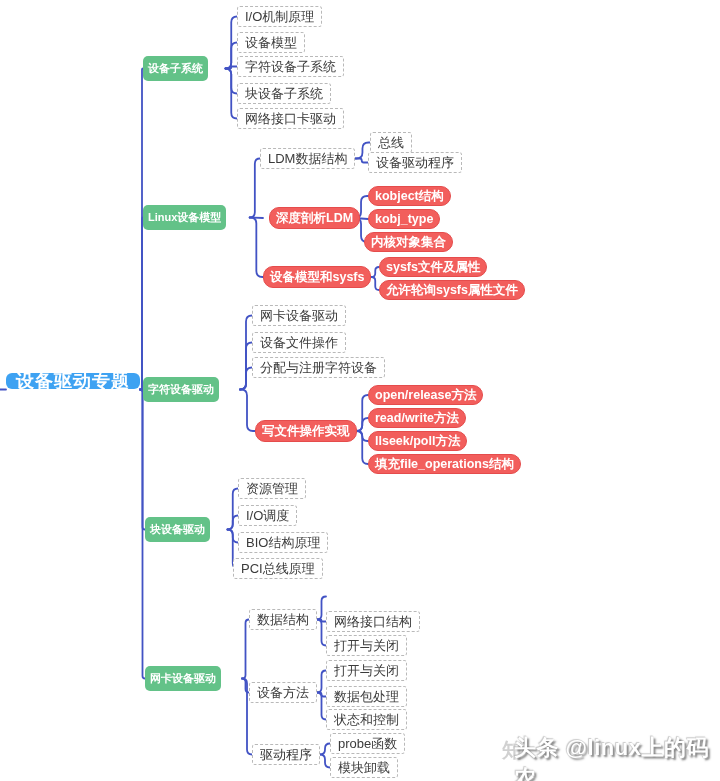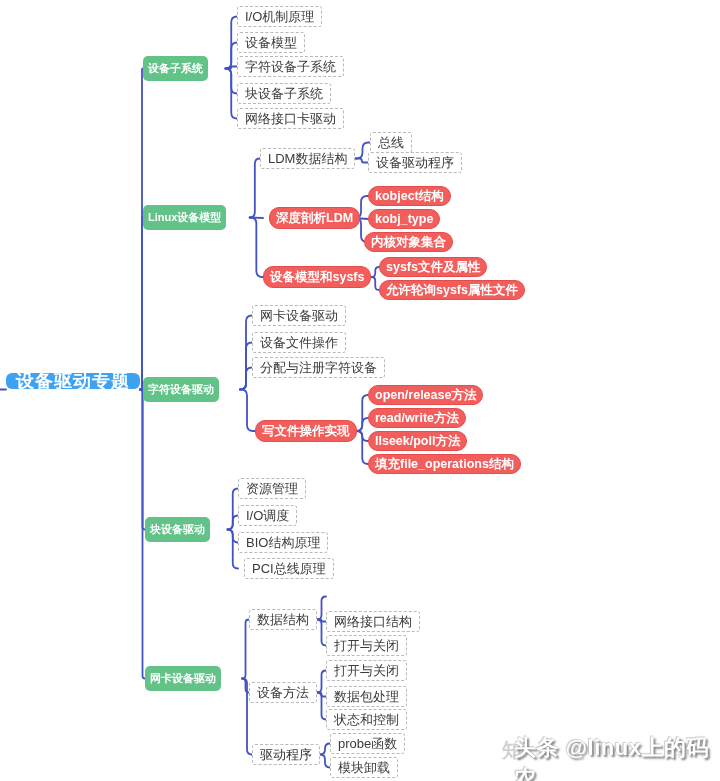--- a/index.html
+++ b/index.html
@@ -122,21 +122,21 @@
   <div class="node node-dashed" style="left:252px;top:357px">分配与注册字符设备</div>
   <div class="node node-red lg" style="left:255px;top:420px">写文件操作实现</div>
   <div class="node node-red" style="left:368px;top:385px">open/release方法</div>
   <div class="node node-red" style="left:368px;top:408px">read/write方法</div>
   <div class="node node-red" style="left:368px;top:431px">llseek/poll方法</div>
   <div class="node node-red" style="left:368px;top:454px">填充file_operations结构</div>
 
   <div class="node node-dashed" style="left:238px;top:478px">资源管理</div>
   <div class="node node-dashed" style="left:238px;top:505px">I/O调度</div>
   <div class="node node-dashed" style="left:238px;top:532px">BIO结构原理</div>
-  <div class="node node-dashed" style="left:244px;top:558px">PCI总线原理</div>
+  <div class="node node-dashed" style="left:233px;top:558px">PCI总线原理</div>
 
   <div class="node node-dashed" style="left:249px;top:609px">数据结构</div>
   <div class="node node-dashed" style="left:326px;top:611px">网络接口结构</div>
   <div class="node node-dashed" style="left:326px;top:635px">打开与关闭</div>
 
   <div class="node node-dashed" style="left:249px;top:682px">设备方法</div>
   <div class="node node-dashed" style="left:326px;top:660px">打开与关闭</div>
   <div class="node node-dashed" style="left:326px;top:686px">数据包处理</div>
   <div class="node node-dashed" style="left:326px;top:709px">状态和控制</div>
 

